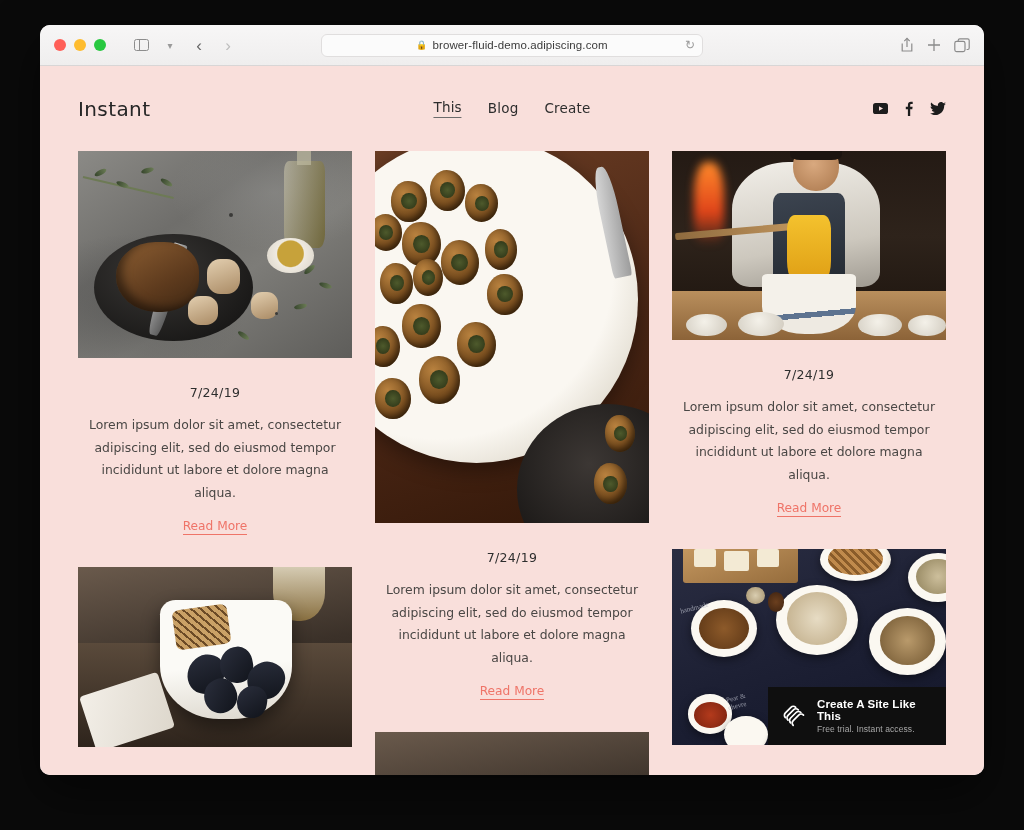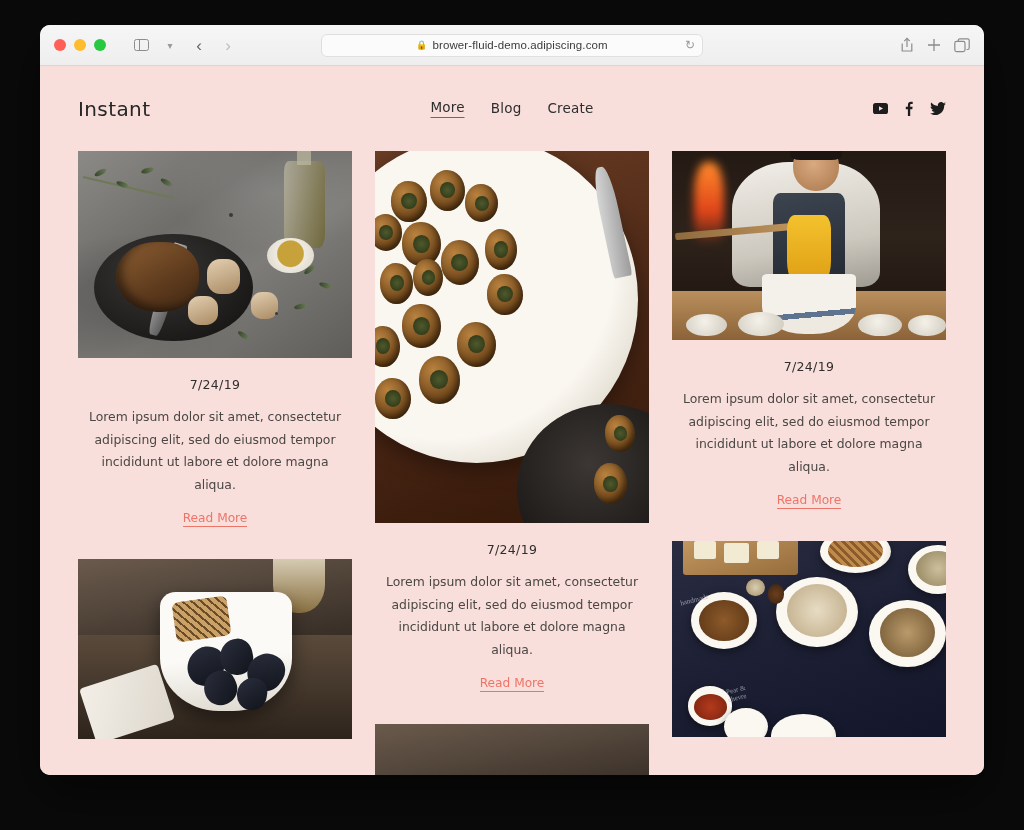--- a/index.html
+++ b/index.html
@@ -96,21 +96,21 @@
     display:flex; gap:23px; padding:0 38px;
   }
   .col{ flex:1 1 0; display:flex; flex-direction:column; gap:32px; }
   .col.center{ margin-top:0; }
 
   .post-card{ display:flex; flex-direction:column; }
   .post-image{
     width:100%; position:relative; overflow:hidden;
     background:#3a3330;
   }
-  .post-body{ padding-top:19px; text-align:center; }
+  .post-body{ padding-top:27px; text-align:center; }
   .post-date{
     font-size:12.5px; color:#2e2e2e; letter-spacing:.3px;
     font-family:"DejaVu Sans", sans-serif;
   }
   .post-title{
     font-size:25px; color:#1c1c1c; margin-top:11px; letter-spacing:.2px;
     font-family:"DejaVu Sans", sans-serif; font-weight:400;
   }
   .post-excerpt{
     font-size:12.4px; line-height:1.82; color:#4a4745;
@@ -366,21 +366,21 @@
       </span>
     </div>
   </div>
 
   <div id="page">
 
     <header id="site-header">
       <div id="logo">Instant</div>
 
       <nav id="main-nav">
-        <a class="nav-link active">More</a>
+        <a class="nav-link active">This</a>
         <a class="nav-link">Blog</a>
         <a class="nav-link">Create</a>
       </nav>
 
       <div id="social-links">
         <a>
           <svg width="15" height="11" viewBox="0 0 15 11">
             <rect x="0" y="0" width="15" height="11" rx="2.6"></rect>
             <path d="M6 3.2 L10 5.5 L6 7.8 Z" fill="#f9dfdb"></path>
           </svg>
@@ -555,19 +555,35 @@
               <div class="tb-bowl" style="left:6%;top:74%;width:16%;height:20%"></div>
               <div class="tb-fill" style="left:8%;top:78%;width:12%;height:13%;background:radial-gradient(circle,#b33a1c,#7a2310)"></div>
               <div class="tb-bowl" style="left:19%;top:85%;width:16%;height:19%"></div>
               <div class="tb-bowl" style="left:36%;top:88%;width:24%;height:22%"></div>
               <div class="scribble" style="left:3%;top:28%">handmade</div>
               <div class="scribble" style="left:20%;top:74%">Pear &amp;<br>chevre</div>
               <div class="tb-fill" style="left:27%;top:19%;width:7%;height:9%;background:radial-gradient(circle,#d9cdb0,#a3906b)"></div>
               <div class="tb-fill" style="left:35%;top:22%;width:6%;height:10%;background:radial-gradient(circle,#6b3f1e,#3d2210)"></div>
             </div>
 
+            <div id="sq-banner">
+              <span class="sq-logo">
+                <svg width="24" height="24" viewBox="0 0 24 24">
+                  <g stroke="#fff" stroke-width="1.7" fill="none" stroke-linecap="round">
+                    <path d="M3.4 13.6 a3.4 3.4 0 0 1 0-4.8 l5.5-5.5 a3.4 3.4 0 0 1 4.8 0"></path>
+                    <path d="M6.0 16.2 a3.4 3.4 0 0 1 0-4.8 l5.5-5.5 a3.4 3.4 0 0 1 4.8 0"></path>
+                    <path d="M8.6 18.8 a3.4 3.4 0 0 1 0-4.8 l5.5-5.5 a3.4 3.4 0 0 1 4.8 0"></path>
+                    <path d="M11.2 21.4 a3.4 3.4 0 0 1 0-4.8 l5.5-5.5 a3.4 3.4 0 0 1 4.8 0"></path>
+                  </g>
+                </svg>
+              </span>
+              <div>
+                <div class="sq-title">Create A Site Like This</div>
+                <div class="sq-sub">Free trial. Instant access.</div>
+              </div>
+            </div>
           </div>
         </article>
 
       </div>
     </div>
   </div>
 </div>
 
 </body></html>

